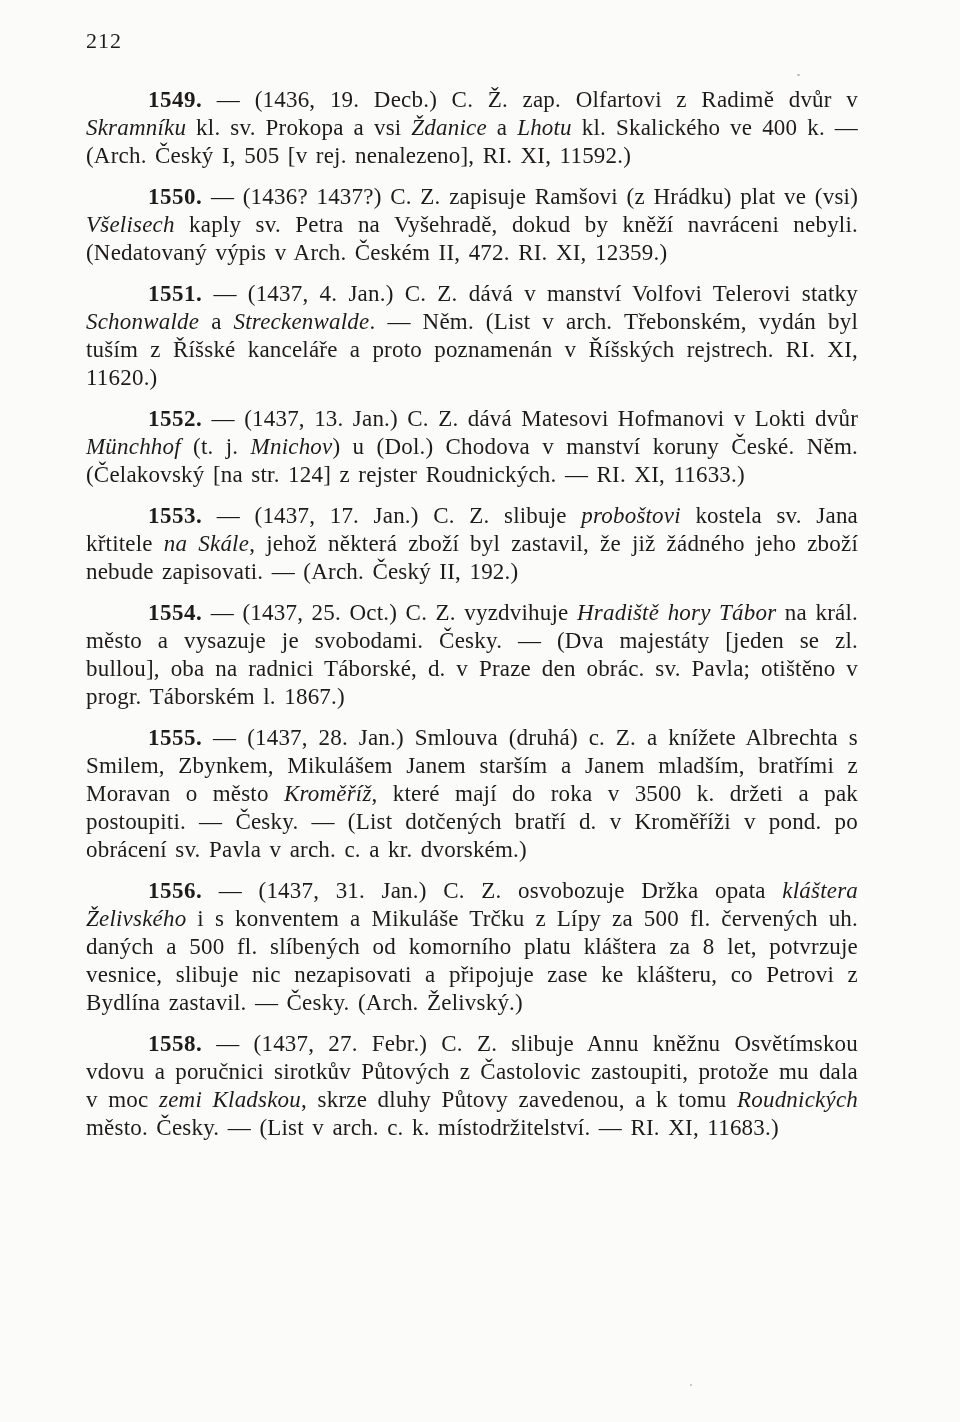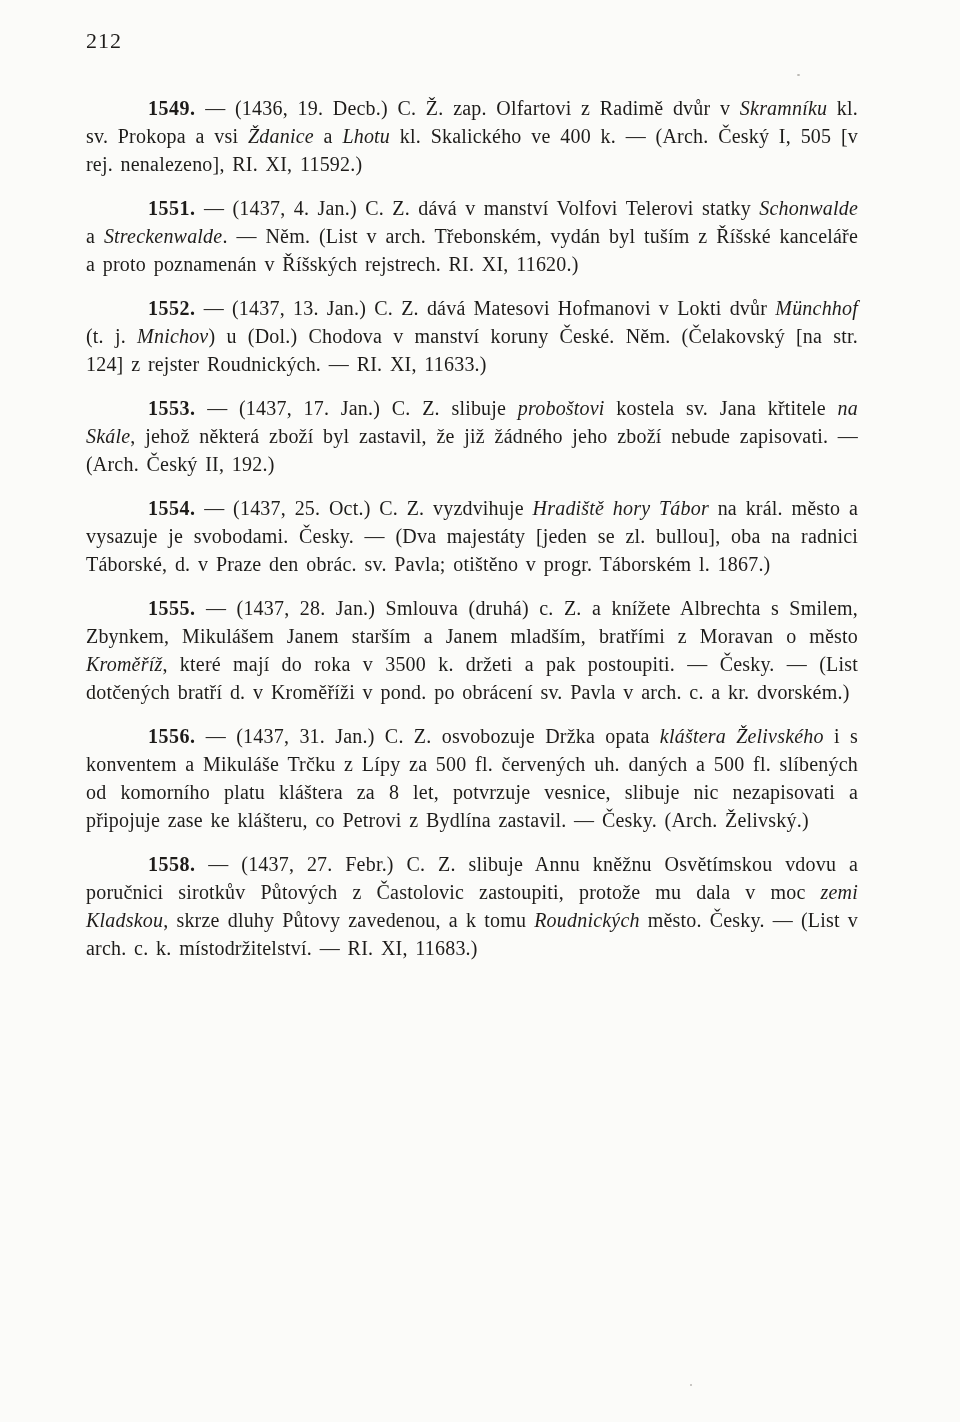--- a/index.html
+++ b/index.html
@@ -26,22 +26,22 @@
     font-size: 22px;
     letter-spacing: 1px;
   }
   .content {
     position: absolute;
     left: 86px;
     top: 78px;
     width: 772px;
   }
   p.entry {
-    margin: 16px 0 13px 0;
-    font-size: 20px;
+    margin: 8px 0 13px 0;
+    font-size: 23px;
     line-height: 28px;
     text-align: justify;
     text-indent: 62px;
     word-spacing: 2.5px;
     letter-spacing: 0.2px;
   }
   p.entry b.num {
     font-weight: 700;
     letter-spacing: 0.5px;
   }
@@ -58,20 +58,21 @@
   .speck.s2 { left: 690px; top: 1384px; width: 2px; height: 2px; }
 </style>
 </head>
 <body style="--page-bg: #fbfbf9; --ink: #1e1c1a;">
 
 <div class="page">
   <div class="pageno">212</div>
 
   <div class="content">
       <p class="entry"><b class="num">1549.</b><span> — (1436, 19. Decb.) C. Ž. zap. Olfartovi z Radimě dvůr v </span><i>Skramníku</i><span> kl. sv. Prokopa a vsi </span><i>Ždanice</i><span> a </span><i>Lhotu</i><span> kl. Skalického ve 400 k. — (Arch. Český I, 505 [v rej. nenalezeno], RI. XI, 11592.)</span></p>
+      <p class="entry"><b class="num">1550.</b><span> — (1436? 1437?) C. Z. zapisuje Ramšovi (z Hrádku) plat ve (vsi) </span><i>Všelisech</i><span> kaply sv. Petra na Vyšehradě, dokud by kněží navráceni nebyli. (Nedatovaný výpis v Arch. Českém II, 472. RI. XI, 12359.)</span></p>
       <p class="entry"><b class="num">1551.</b><span> — (1437, 4. Jan.) C. Z. dává v manství Volfovi Telerovi statky </span><i>Schonwalde</i><span> a </span><i>Streckenwalde</i><span>. — Něm. (List v arch. Třebonském, vydán byl tuším z Říšské kanceláře a proto poznamenán v Říšských rejstrech. RI. XI, 11620.)</span></p>
       <p class="entry"><b class="num">1552.</b><span> — (1437, 13. Jan.) C. Z. dává Matesovi Hofmanovi v Lokti dvůr </span><i>Münchhof</i><span> (t. j. </span><i>Mnichov</i><span>) u (Dol.) Chodova v manství koruny České. Něm. (Čelakovský [na str. 124] z rejster Roudnických. — RI. XI, 11633.)</span></p>
       <p class="entry"><b class="num">1553.</b><span> — (1437, 17. Jan.) C. Z. slibuje </span><i>proboštovi</i><span> kostela sv. Jana křtitele </span><i>na Skále</i><span>, jehož některá zboží byl zastavil, že již žádného jeho zboží nebude zapisovati. — (Arch. Český II, 192.)</span></p>
       <p class="entry"><b class="num">1554.</b><span> — (1437, 25. Oct.) C. Z. vyzdvihuje </span><i>Hradiště hory Tábor</i><span> na král. město a vysazuje je svobodami. Česky. — (Dva majestáty [jeden se zl. bullou], oba na radnici Táborské, d. v Praze den obrác. sv. Pavla; otištěno v progr. Táborském l. 1867.)</span></p>
       <p class="entry"><b class="num">1555.</b><span> — (1437, 28. Jan.) Smlouva (druhá) c. Z. a knížete Albrechta s Smilem, Zbynkem, Mikulášem Janem starším a Janem mladším, bratřími z Moravan o město </span><i>Kroměříž</i><span>, které mají do roka v 3500 k. držeti a pak postoupiti. — Česky. — (List dotčených bratří d. v Kroměříži v pond. po obrácení sv. Pavla v arch. c. a kr. dvorském.)</span></p>
       <p class="entry"><b class="num">1556.</b><span> — (1437, 31. Jan.) C. Z. osvobozuje Držka opata </span><i>kláštera Želivského</i><span> i s konventem a Mikuláše Trčku z Lípy za 500 fl. červených uh. daných a 500 fl. slíbených od komorního platu kláštera za 8 let, potvrzuje vesnice, slibuje nic nezapisovati a připojuje zase ke klášteru, co Petrovi z Bydlína zastavil. — Česky. (Arch. Želivský.)</span></p>
       <p class="entry"><b class="num">1558.</b><span> — (1437, 27. Febr.) C. Z. slibuje Annu kněžnu Osvětímskou vdovu a poručnici sirotkův Půtových z Častolovic zastoupiti, protože mu dala v moc </span><i>zemi Kladskou</i><span>, skrze dluhy Půtovy zavedenou, a k tomu </span><i>Roudnických</i><span> město. Česky. — (List v arch. c. k. místodržitelství. — RI. XI, 11683.)</span></p>
     </div>
 
   <span class="speck s1"></span>

